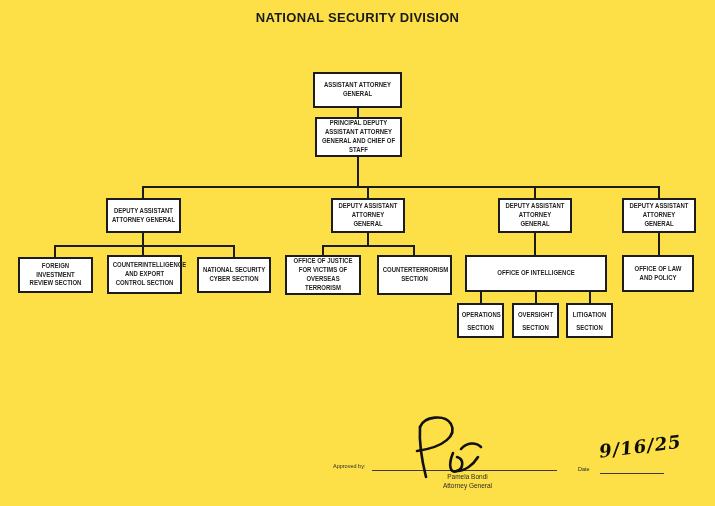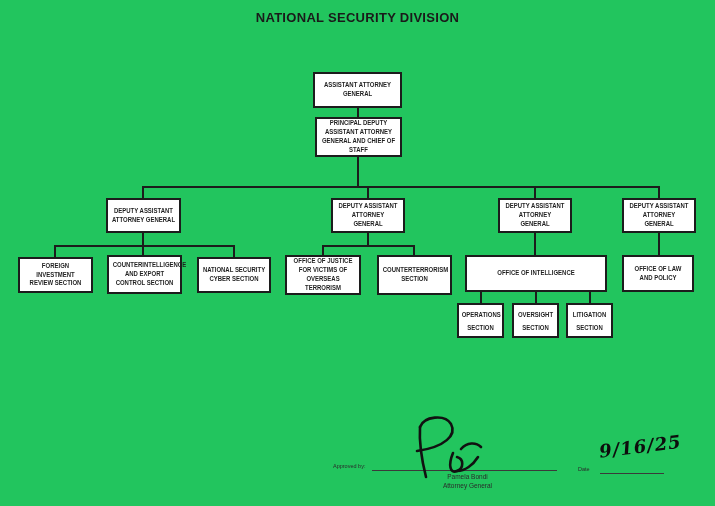--- a/index.html
+++ b/index.html
@@ -1,17 +1,17 @@
 <!DOCTYPE html>
 <html><head>
 <meta charset="utf-8">
 <style>
   html,body{margin:0;padding:0;background:#ffffff;}
   #stage{
-    position:relative;width:715px;height:506px;background:#22c55e;overflow:hidden;
+    position:relative;width:715px;height:506px;background:#fde047;overflow:hidden;
     font-family:"Liberation Sans",sans-serif;color:#1f1f1f;
   }
   
   .title{
     position:absolute;top:10px;left:0;width:715px;text-align:center;
     font-size:13px;font-weight:bold;letter-spacing:.3px;color:#1a1a1a;
   }
   
   .box{
     position:absolute;background:#ffffff;border:2px solid #1c1c1c;

